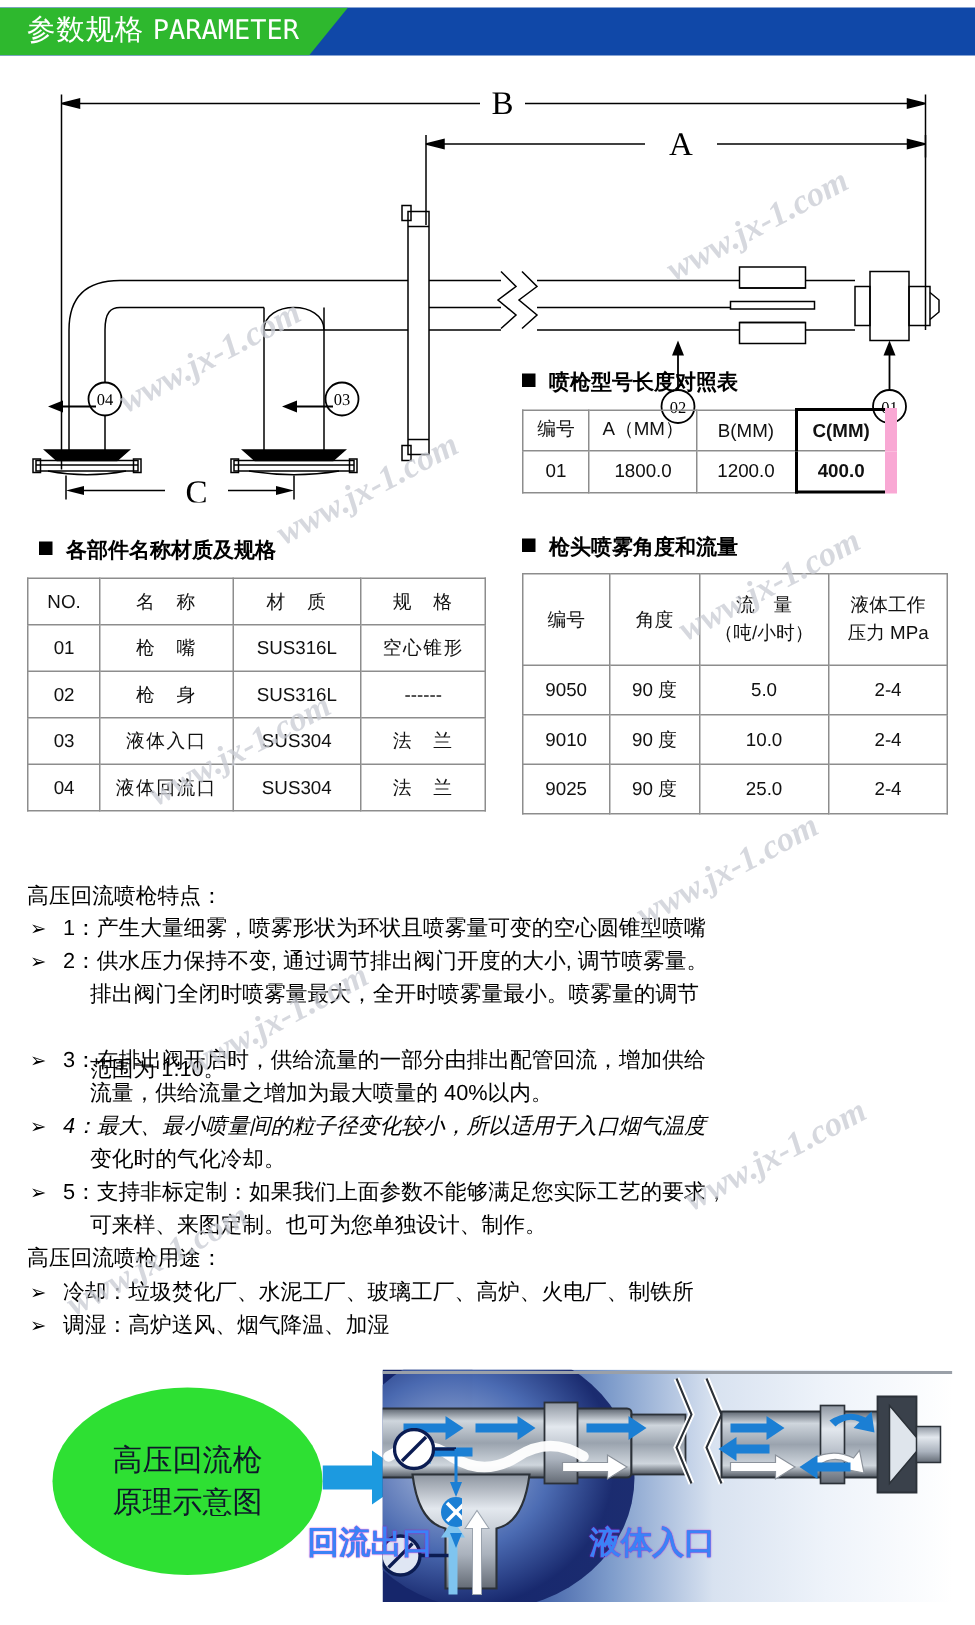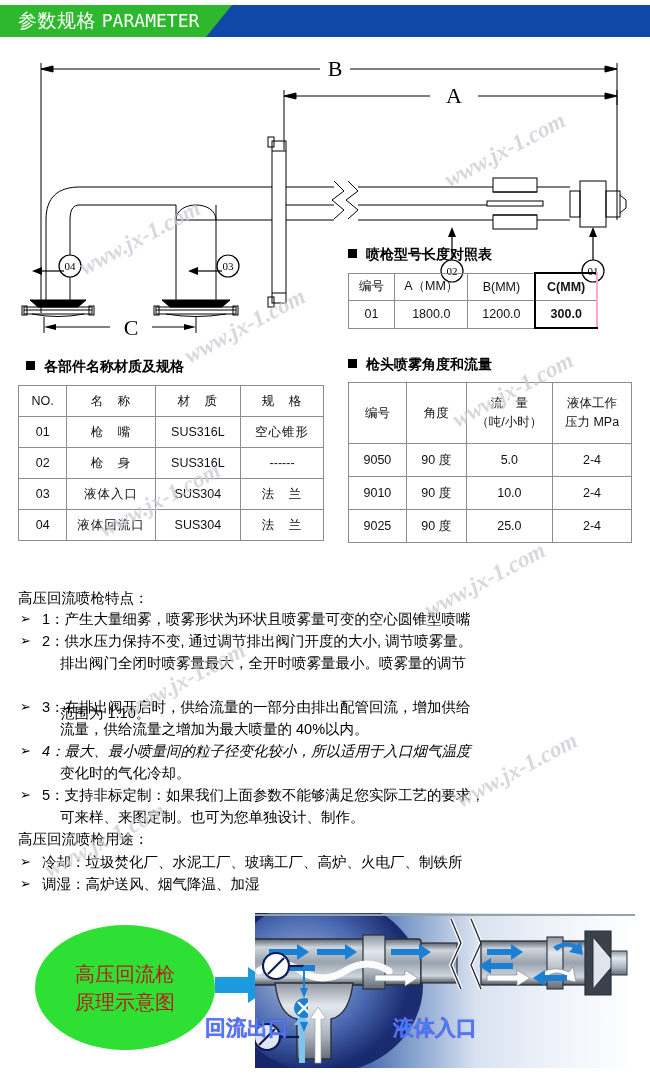--- a/index.html
+++ b/index.html
@@ -30,21 +30,21 @@
   
   .sec-head{position:absolute;font-size:14px;font-weight:bold;white-space:nowrap;}
   .sec-head .sq{display:inline-block;width:9px;height:9px;background:#000;margin-right:9px;vertical-align:1px;}
 
   
   table{border-collapse:collapse;font-size:12.5px;}
   table td{border:1px solid #8d8d8d;text-align:center;color:#111;}
 
   #len-table{position:absolute;left:348px;top:272px;width:250px;}
   #len-table td{height:26px;padding:0 2px;}
-  #len-table .c-col{border-left:2px solid #000;border-right:2px solid #f9a8d4;font-weight:bold;text-align:center;}
+  #len-table .c-col{border-left:2px solid #000;border-right:8px solid #f9a8d4;font-weight:bold;text-align:center;}
   #len-table tr:first-child .c-col{border-top:2px solid #000;}
   #len-table tr:last-child .c-col{border-bottom:2px solid #000;}
 
   #parts-table{position:absolute;left:18px;top:385px;width:306px;}
   #parts-table td{height:30px;padding:0 2px;letter-spacing:1px;}
   #parts-table td.no{letter-spacing:0;width:46px;}
   #parts-table td.mat{letter-spacing:0;}
 
   #flow-table{position:absolute;left:348px;top:382px;width:284px;}
   #flow-table td{padding:3px 2px;height:26px;}
@@ -55,21 +55,21 @@
   .btxt{position:absolute;font-size:14.5px;line-height:20px;white-space:nowrap;}
   .btxt.h{font-weight:500;}
   .bullet{position:absolute;font-size:13px;}
 
   
   .oval{
     position:absolute;left:35px;top:925px;width:180px;height:125px;
     background:#2ee033;border-radius:50%;
     display:flex;flex-direction:column;align-items:center;justify-content:center;
   }
-  .oval span{font-size:20px;line-height:28px;color:#b91c1c;}
+  .oval span{font-size:20px;line-height:28px;color:#0f172a;}
 
   .arrow{position:absolute;left:215px;top:965px;width:60px;height:40px;}
 
   .diagram{position:absolute;left:255px;top:913px;width:380px;height:155px;overflow:hidden;}
 
   .pink-lbl{position:absolute;color:#3b82f6;font-size:21px;font-weight:bold;white-space:nowrap;
             text-shadow:0 0 1px #c000c0;}
 
   
   .wm{
@@ -223,21 +223,21 @@
       <tr>
     <td style="width:48px">编号</td>
     <td style="width:74px">A（MM）</td>
     <td style="width:68px">B(MM)</td>
     <td class="c-col" style="width:60px">C(MM)</td>
   </tr>
   <tr>
     <td>01</td>
     <td>1800.0</td>
     <td>1200.0</td>
-    <td class="c-col">300.0</td>
+    <td class="c-col">400.0</td>
   </tr>
 </tbody>
   </table>
 
 <div class="sec-head" style="left:26px;top:358px;">
   <span class="sq"></span><span>各部件名称材质及规格</span>
 </div>
 <table id="parts-table">
   <tbody>
       <tr>

